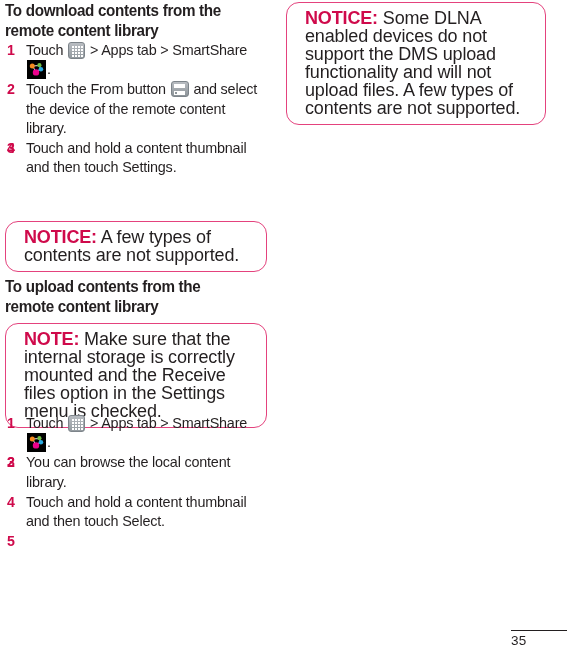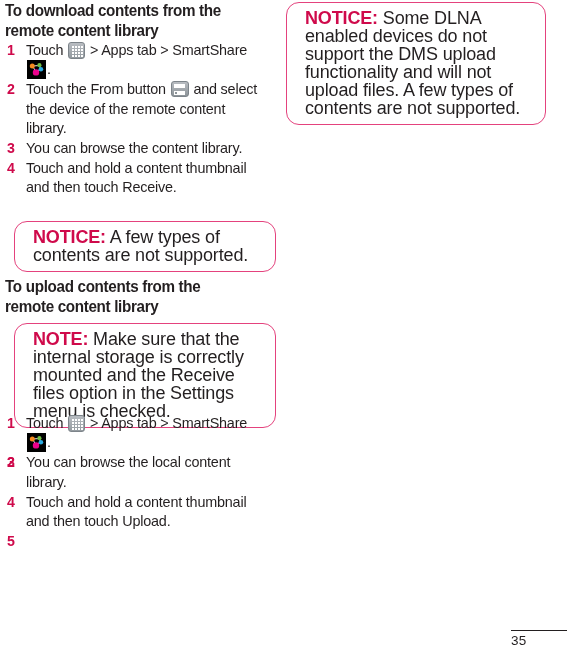--- a/index.html
+++ b/index.html
@@ -169,21 +169,21 @@
     margin-bottom: 2px;
   }
   .folio .pageno {
     font-size: 13.5px;
     line-height: 15px;
     color: #231f20;
     letter-spacing: 0.2px;
   }
 
   
-  .blk { position: absolute; left: 0; width: 262px; margin-left: 9px; }
+  .blk { position: absolute; left: 0; width: 262px; }
 </style>
 </head>
 <body>
 
 <div class="page">
 
   <div class="col col-left">
 
     <h2 class="section-heading blk" style="top:0px;">To download contents from the remote content library</h2>
 
@@ -209,22 +209,22 @@
                 <line x1="5.5" y1="6" x2="12.5" y2="5.5" stroke="#ffffff" stroke-width="0.9"></line>
                 <line x1="5.5" y1="6" x2="9" y2="12" stroke="#ffffff" stroke-width="0.9"></line>
                 <line x1="12.5" y1="5.5" x2="13.5" y2="9" stroke="#ffffff" stroke-width="0.9"></line>
                 <line x1="13.5" y1="9" x2="9" y2="12" stroke="#ffffff" stroke-width="0.9"></line>
                 <circle cx="5.3" cy="6" r="2.5" fill="#f68a1f"></circle>
                 <circle cx="12.4" cy="5.2" r="2.1" fill="#6fbe44"></circle>
                 <circle cx="13.9" cy="9.3" r="2.3" fill="#29abe2"></circle>
                 <circle cx="9" cy="12.4" r="3.2" fill="#ec008c"></circle>
               </svg></span><span>.</span></span></li>
         <li><span class="num">2</span><span class="step-text"><span>Touch the </span><span class="b">From</span><span> button </span><span class="icon-inline from-icon"><span class="bar bar1"></span><span class="bar bar2"></span><span class="sq"></span></span><span> and select the device of the remote content library.</span></span></li>
-        <li><span class="num">3</span><span class="step-text"><span>You can browse the content library.</span></span></li>
-        <li><span class="num">4</span><span class="step-text"><span>Touch and hold a content thumbnail and then touch </span><span class="b">Receive</span><span>.</span></span></li>
+        <li><span class="num">3</span></li>
+        <li><span class="num">4</span><span class="step-text"><span>Touch and hold a content thumbnail and then touch </span><span class="b">Settings</span><span>.</span></span></li>
       </ol>
 
     <div class="callout blk" style="top:221px;">
       <span class="label">NOTICE:</span><span> A few types of contents are not supported.</span>
     </div>
 
     <h2 class="section-heading blk" style="top:276px;">To upload contents from the remote content library</h2>
 
     <div class="callout blk" style="top:323px;">
       <span class="label">NOTE:</span><span> Make sure that the internal storage is correctly mounted and the Receive files option in the Settings menu is checked.</span>
@@ -253,21 +253,21 @@
                 <line x1="5.5" y1="6" x2="9" y2="12" stroke="#ffffff" stroke-width="0.9"></line>
                 <line x1="12.5" y1="5.5" x2="13.5" y2="9" stroke="#ffffff" stroke-width="0.9"></line>
                 <line x1="13.5" y1="9" x2="9" y2="12" stroke="#ffffff" stroke-width="0.9"></line>
                 <circle cx="5.3" cy="6" r="2.5" fill="#f68a1f"></circle>
                 <circle cx="12.4" cy="5.2" r="2.1" fill="#6fbe44"></circle>
                 <circle cx="13.9" cy="9.3" r="2.3" fill="#29abe2"></circle>
                 <circle cx="9" cy="12.4" r="3.2" fill="#ec008c"></circle>
               </svg></span><span>.</span></span></li>
         <li><span class="num">2</span></li>
         <li><span class="num">3</span><span class="step-text"><span>You can browse the local content library.</span></span></li>
-        <li><span class="num">4</span><span class="step-text"><span>Touch and hold a content thumbnail and then touch </span><span class="b">Upload</span><span>.</span></span></li>
+        <li><span class="num">4</span><span class="step-text"><span>Touch and hold a content thumbnail and then touch </span><span class="b">Select</span><span>.</span></span></li>
         <li><span class="num">5</span></li>
       </ol>
 
   </div>
 
   <div class="col col-right">
     <div class="callout" style="position:absolute; top:2px; left:0; width:260px;">
       <span class="label">NOTICE:</span><span> Some DLNA enabled devices do not support the DMS upload functionality and will not upload files. A few types of contents are not supported.</span>
     </div>
   </div>

